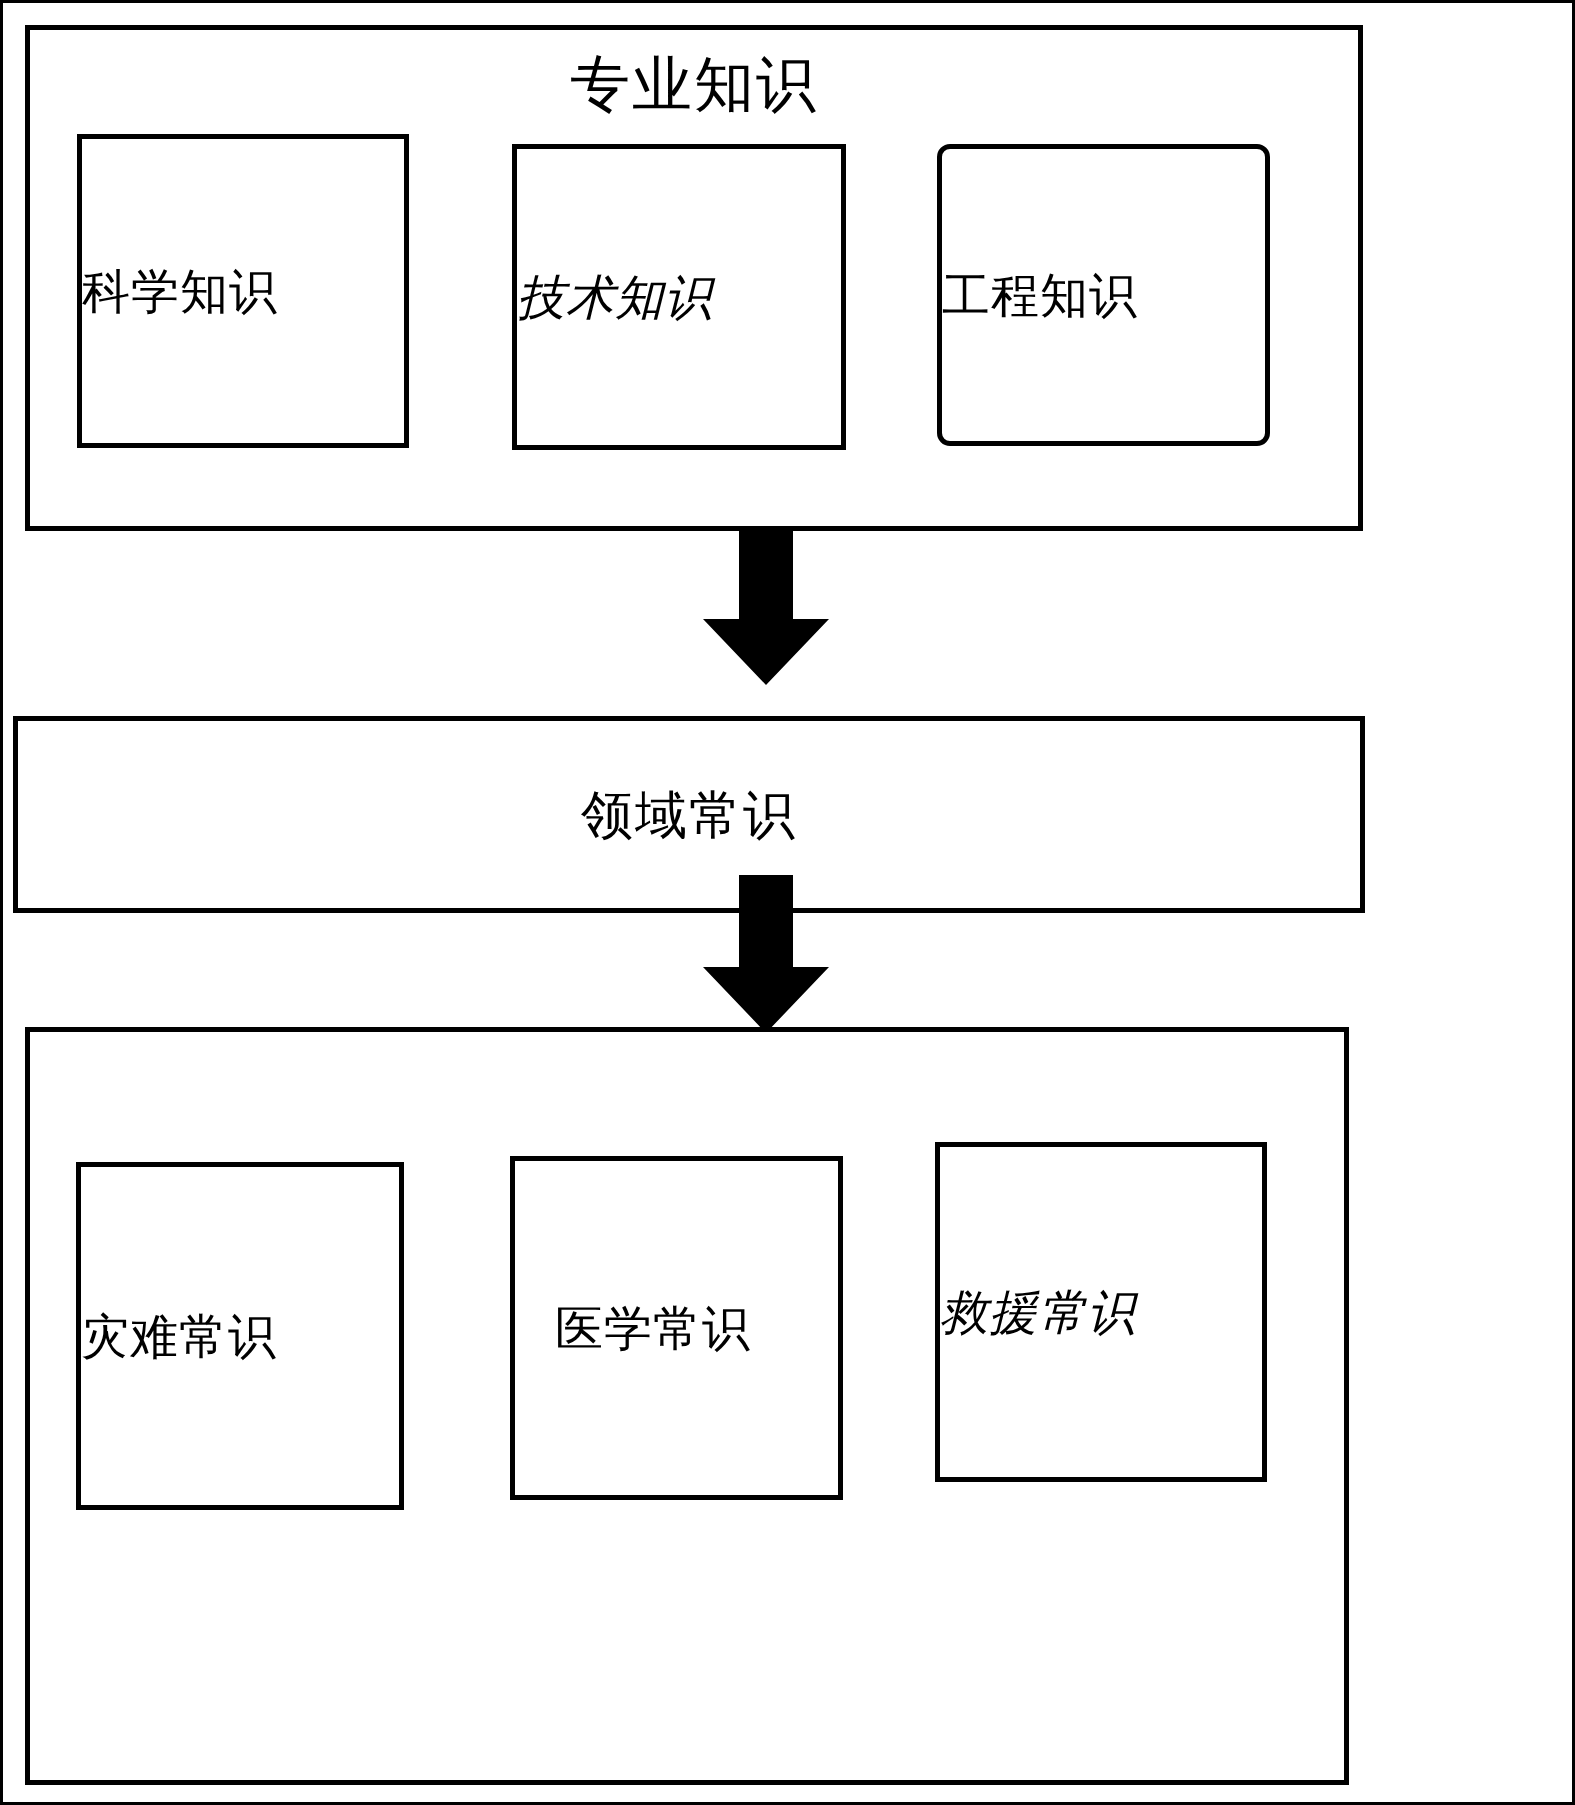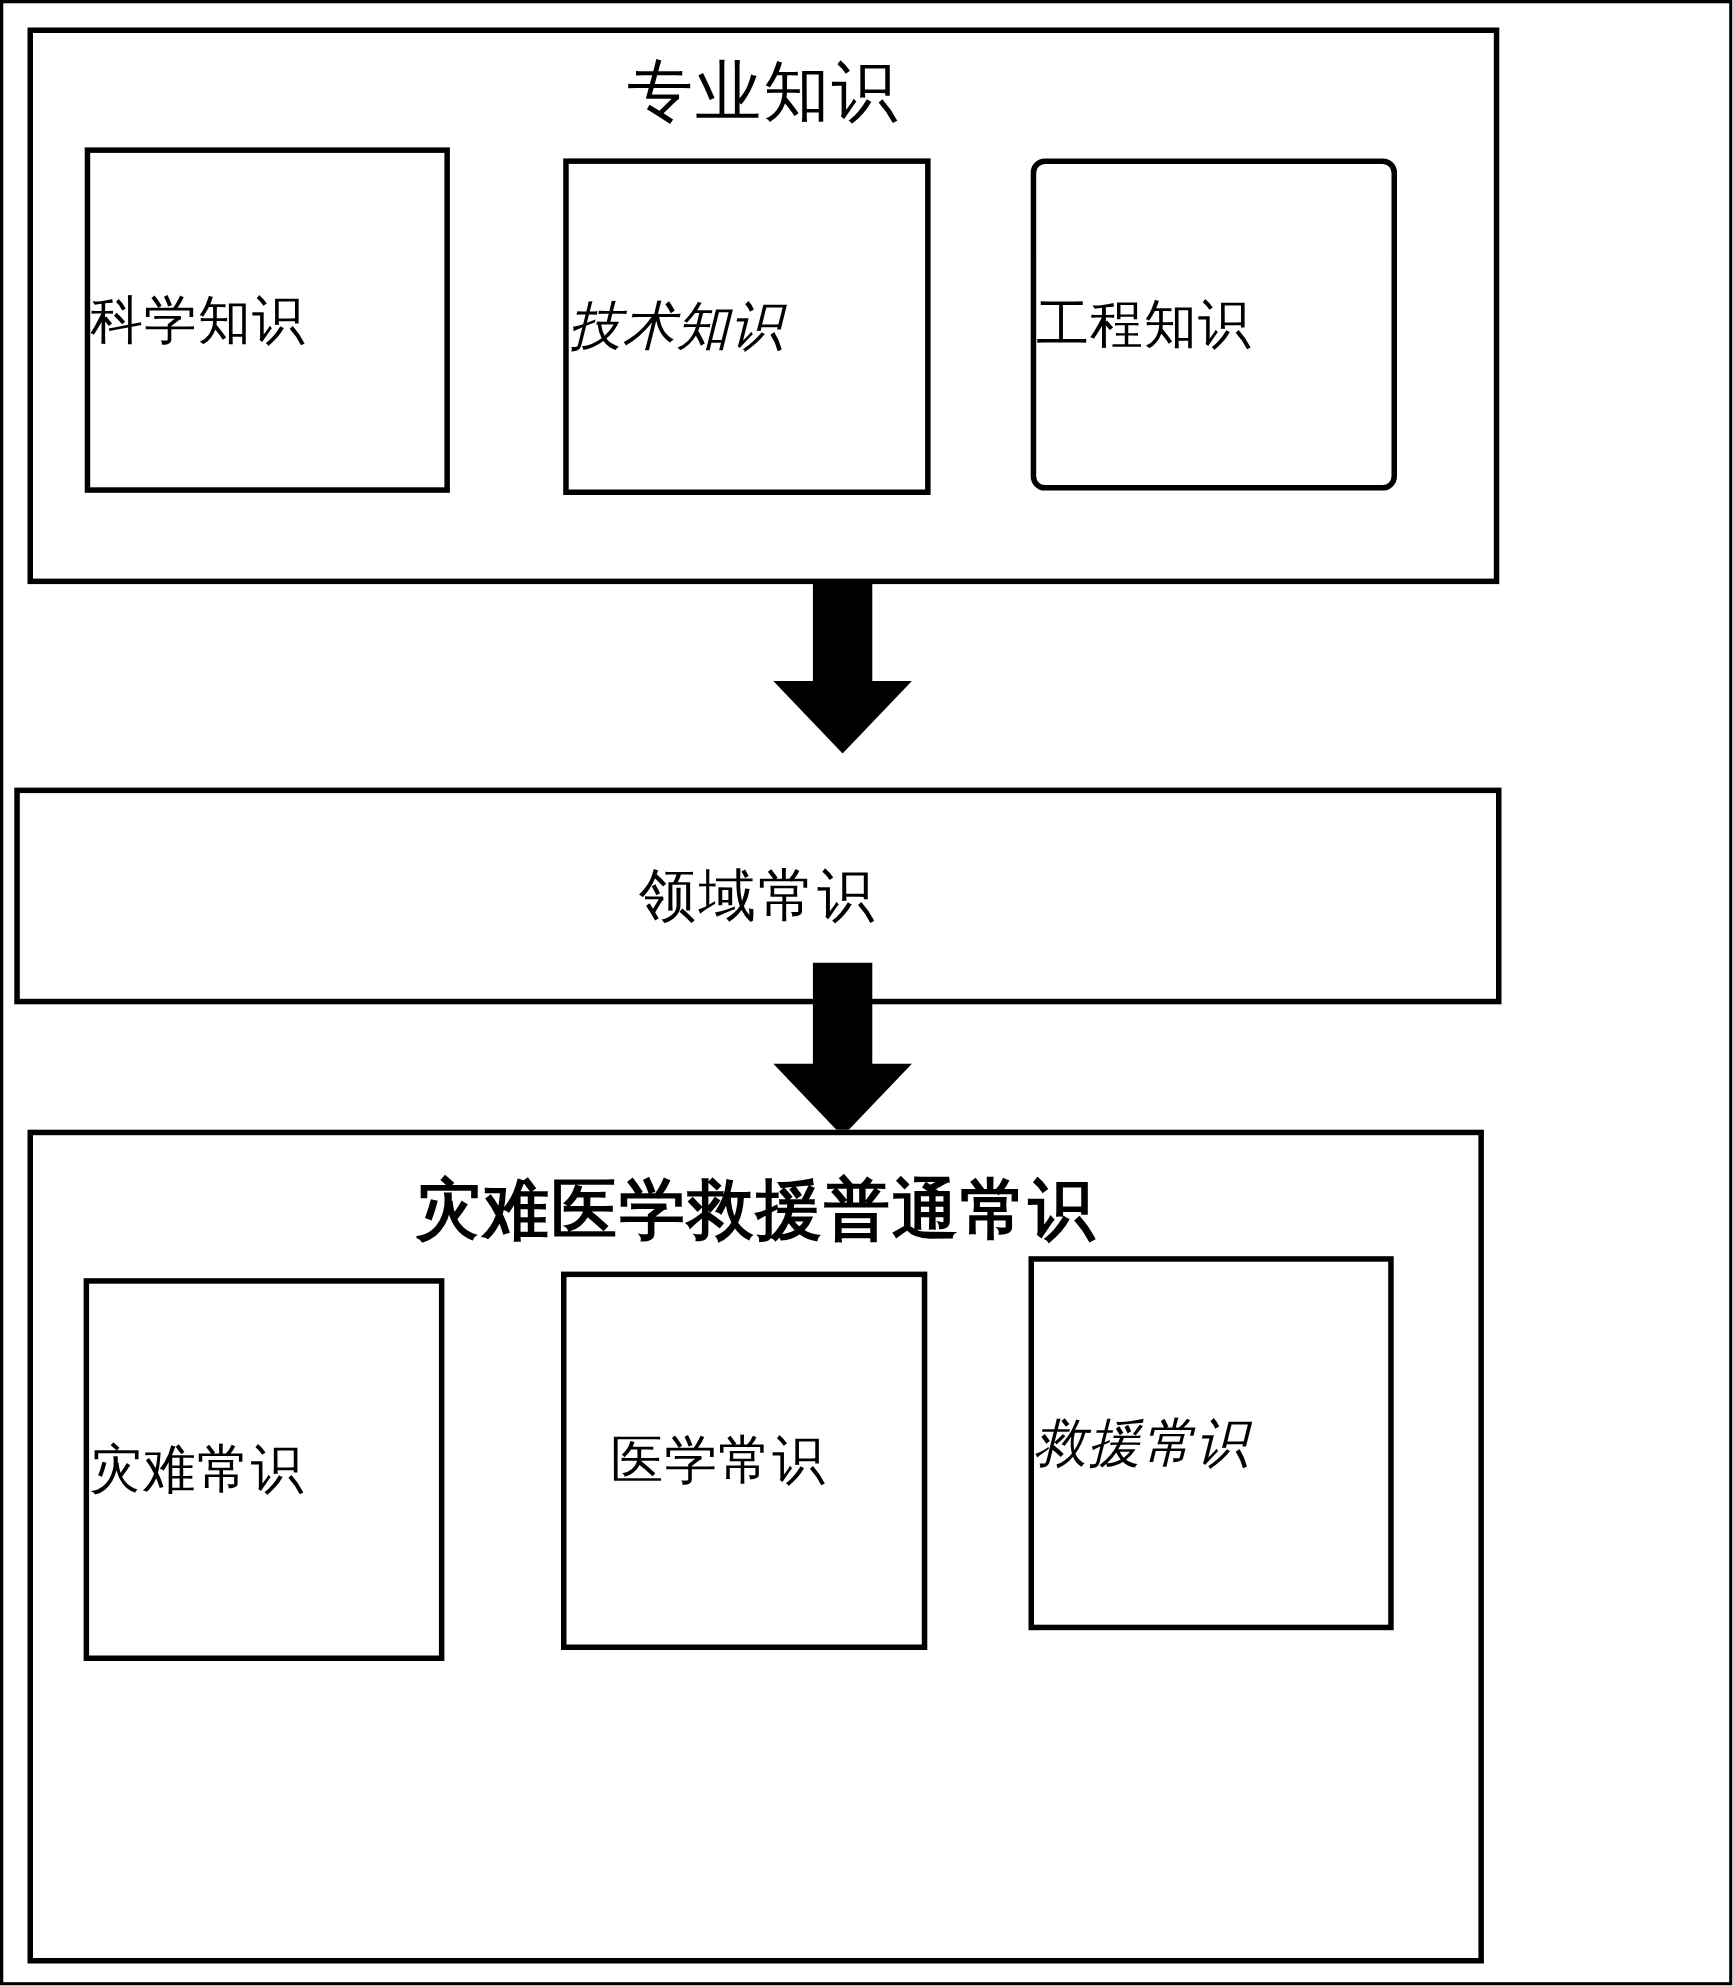--- a/index.html
+++ b/index.html
@@ -152,21 +152,20 @@
   </div>
 
   <div class="arrow-down" id="arrow-domain-to-common">
     <svg viewBox="0 0 180 158" preserveAspectRatio="none">
       <polygon points="63,0 117,0 117,92 153,92 90,158 27,92 63,92" fill="#000000"></polygon>
     </svg>
   </div>
 
   <div class="group-box" id="box-common">
 
-    <div class="group-title">灾难医学救援普通常识</div>
 
     <div class="leaf-box" id="leaf-disaster">
       <div class="leaf-line">灾难</div>
       <div class="leaf-line">常识</div>
     </div>
 
     <div class="leaf-box" id="leaf-medical">
       <div class="leaf-line">医学</div>
       <div class="leaf-line">常识</div>
     </div>

